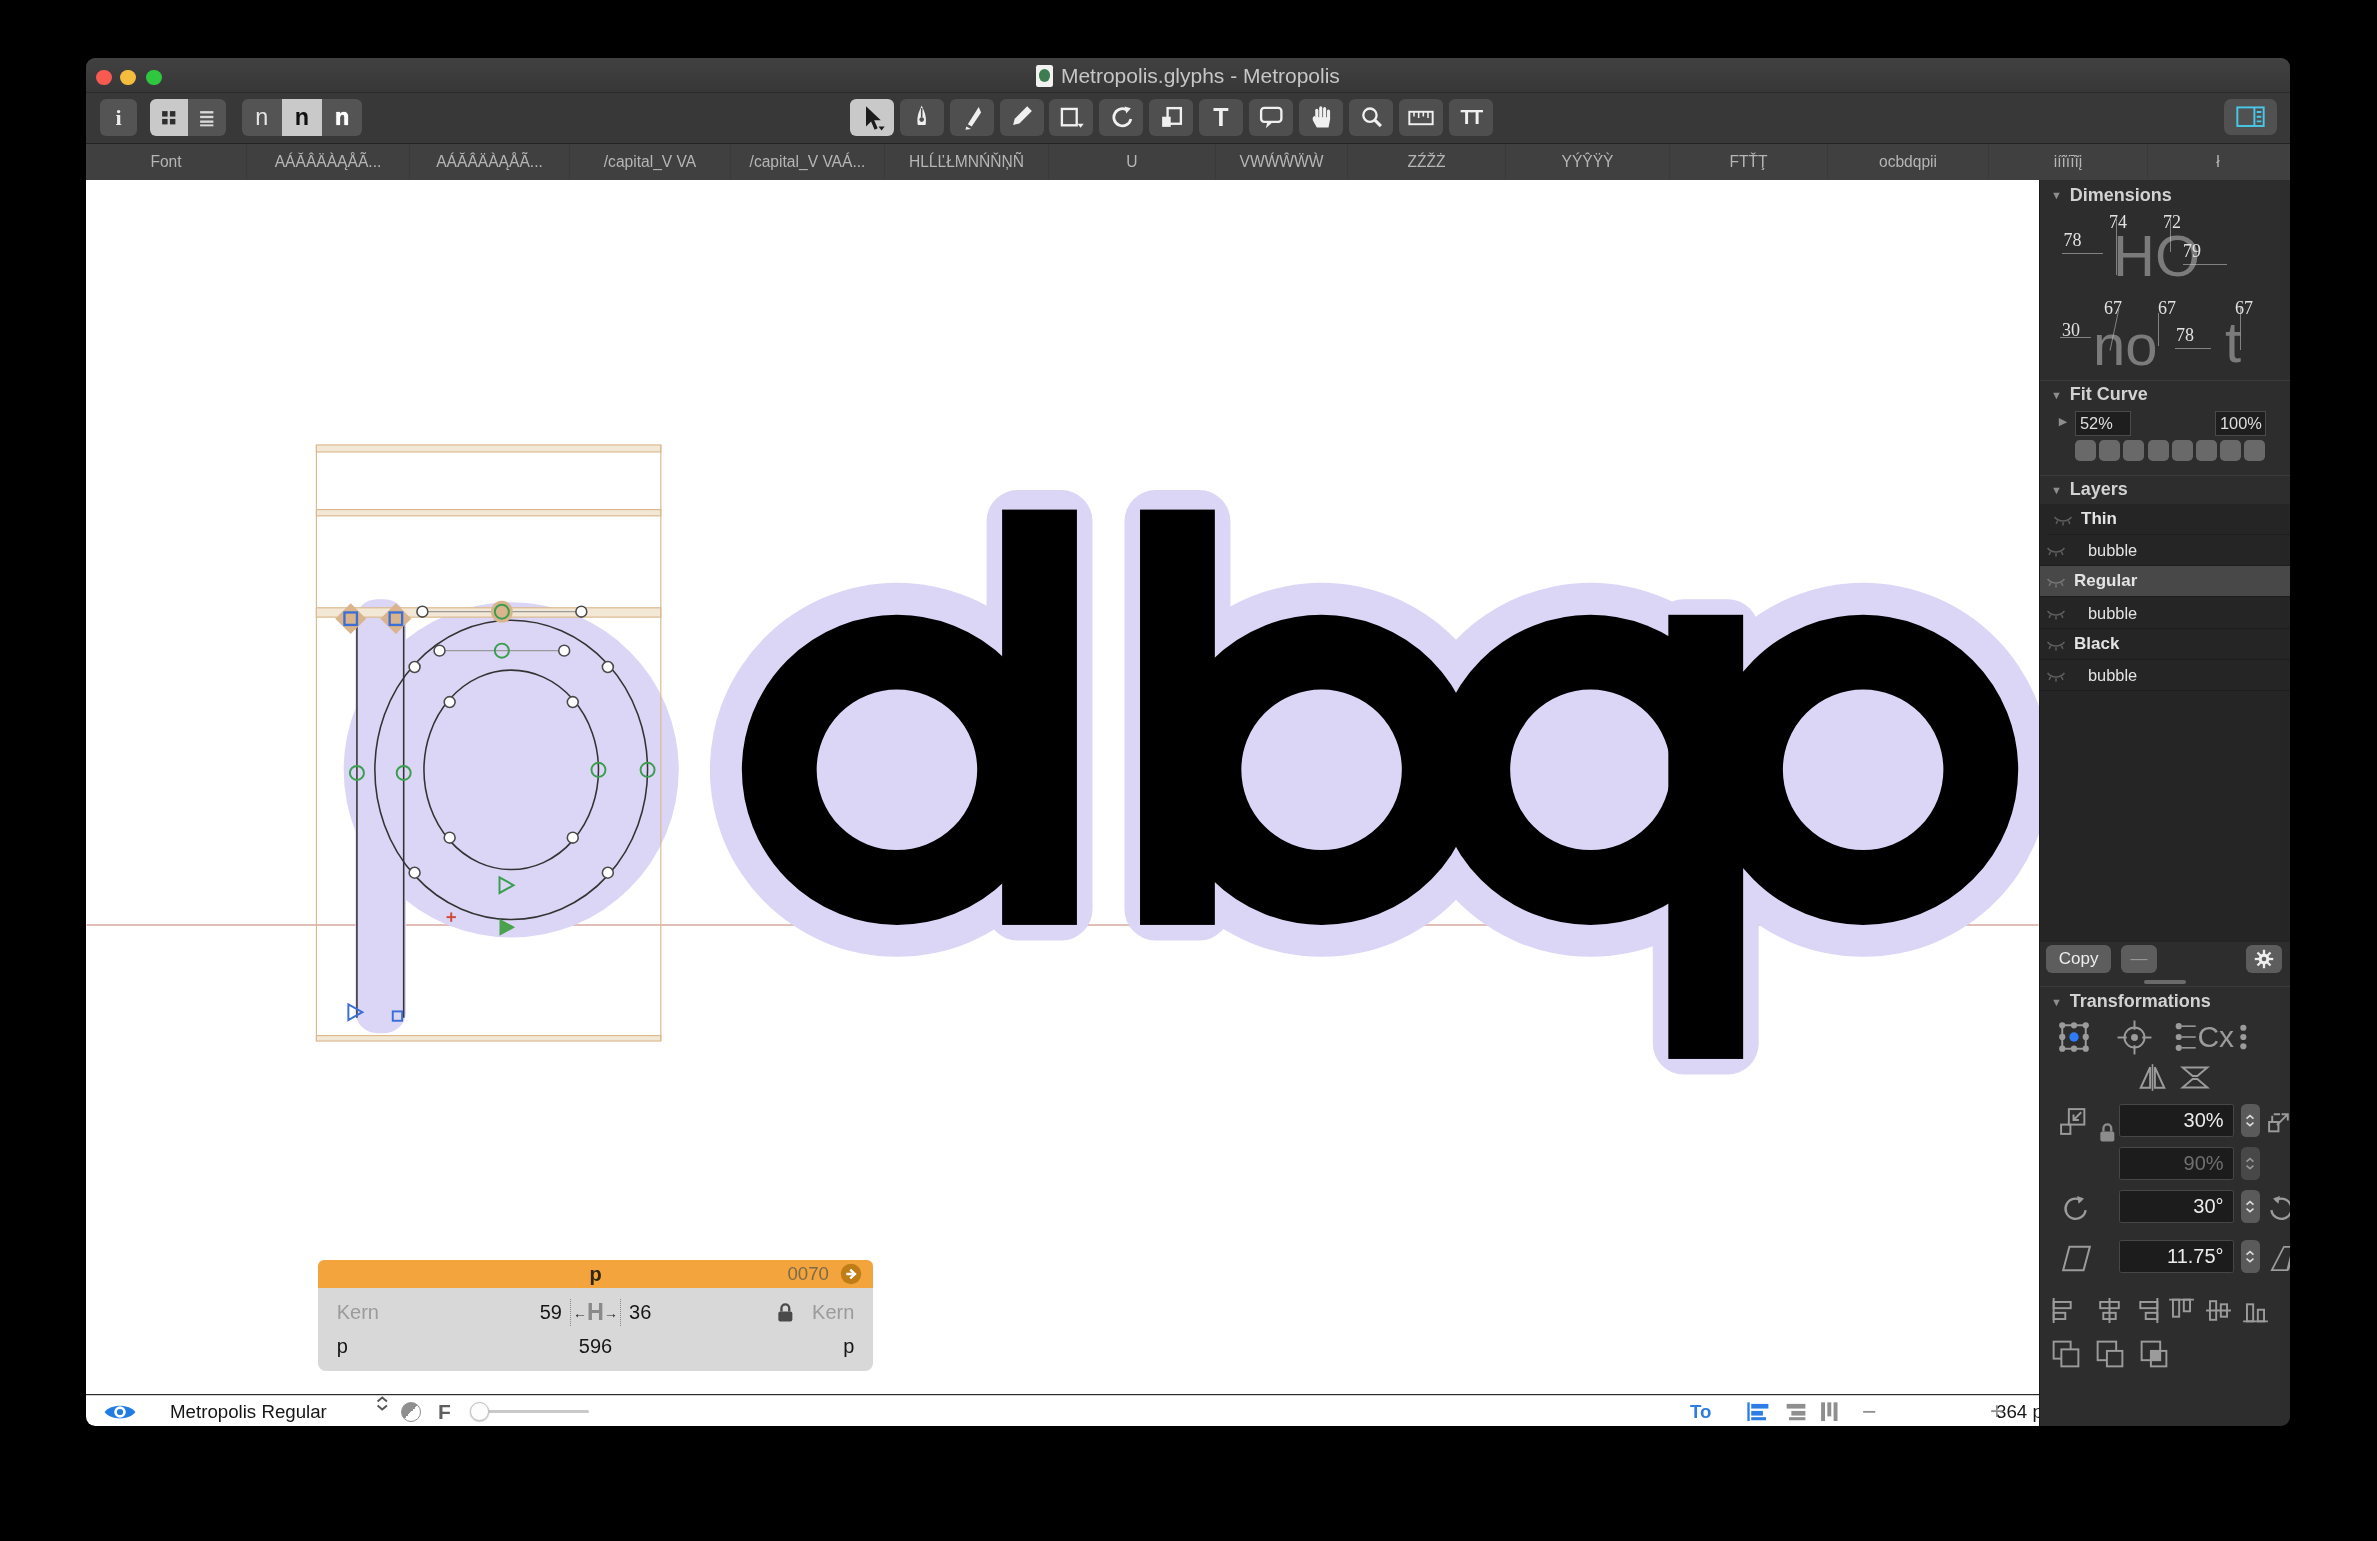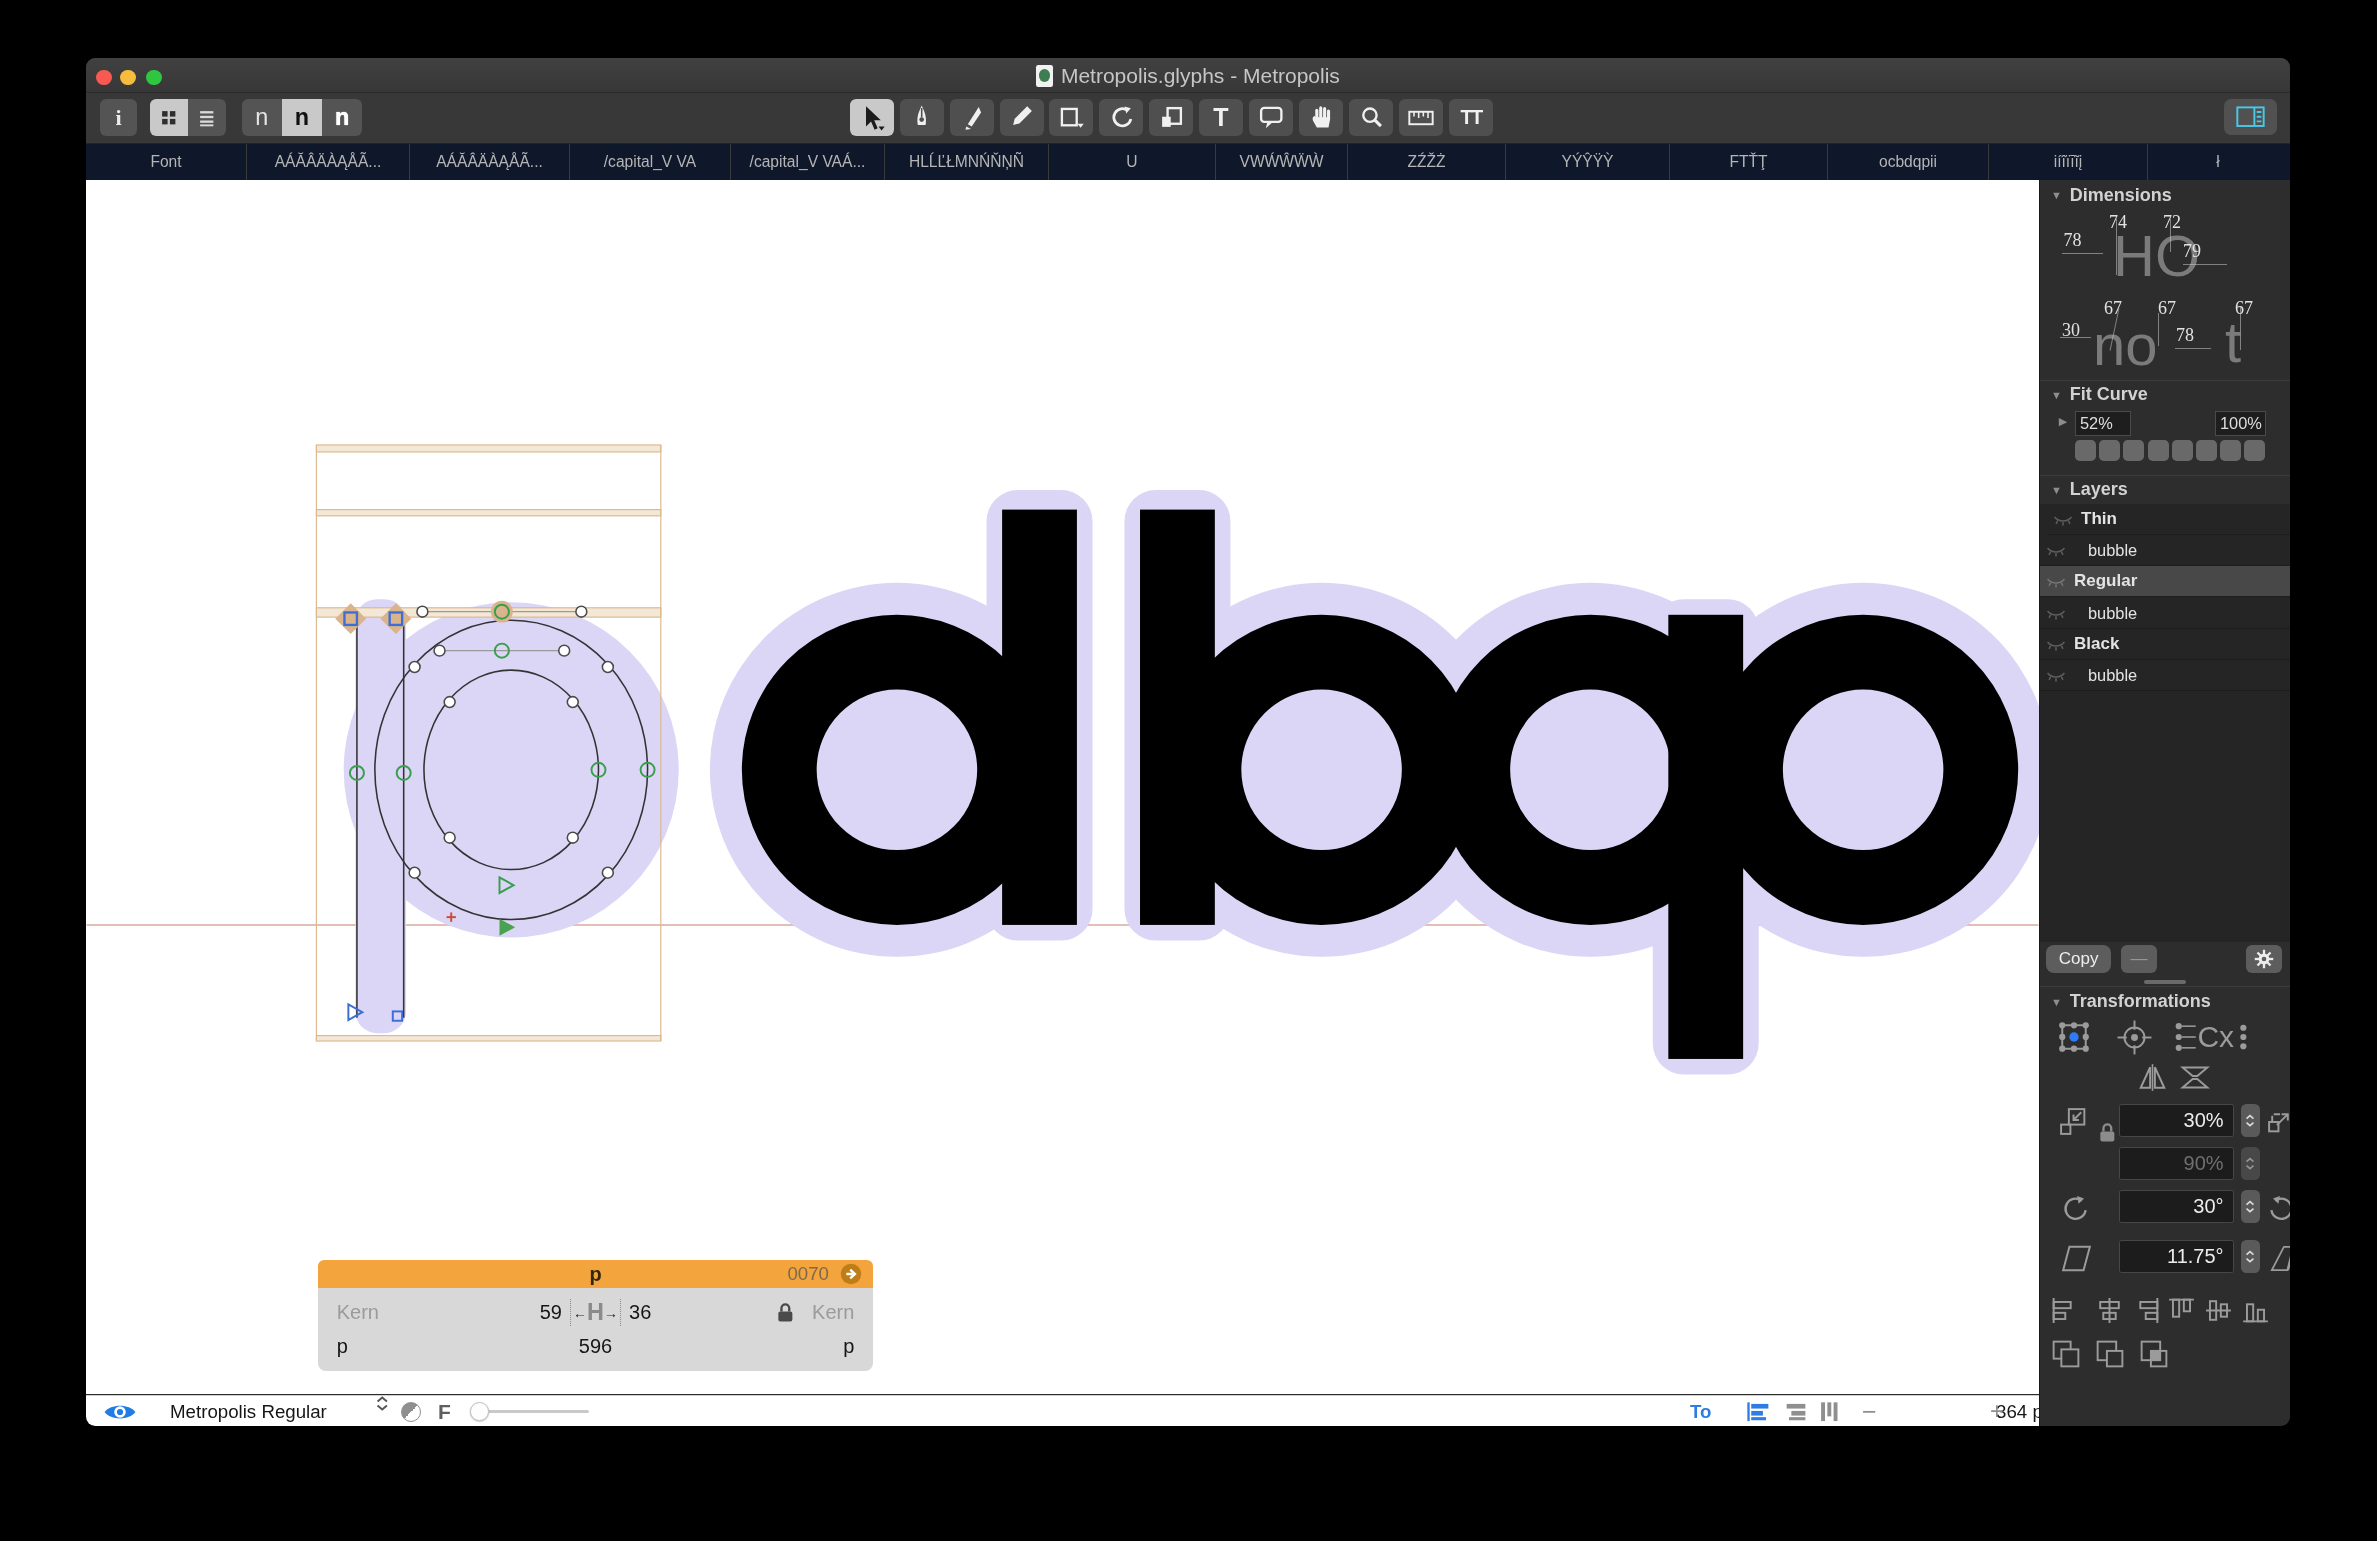--- a/index.html
+++ b/index.html
@@ -18,21 +18,21 @@
   #toolbar{position:absolute;left:0;top:35px;width:100%;height:51px;background:#383838;border-bottom:0.8px solid #232323;}
   .tbtn{position:absolute;top:6.2px;height:37px;background:#545454;border-radius:6.2px;display:flex;align-items:center;justify-content:center;color:#ececec;}
   .seg{position:absolute;top:6.2px;height:37px;display:flex;border-radius:6.2px;overflow:hidden;}
   .seg>div{height:100%;display:flex;align-items:center;justify-content:center;background:#545454;}
   .seg>div.sel{background:#c9c9c9;color:#111;}
   .tool{position:absolute;top:6.2px;width:44px;height:37px;background:#4f4f4f;border-radius:6.2px;display:flex;align-items:center;justify-content:center;color:#f0f0f0;}
   .tool.sel{background:#c9c9c9;color:#111;}
   .tool svg{display:block;}
   #sidebar-toggle{position:absolute;top:5.5px;right:13.3px;width:53px;height:36px;background:#515151;border-radius:7px;display:flex;align-items:center;justify-content:center;}
   
-  #tabbar{position:absolute;left:0;top:86px;width:100%;height:37px;background:#0f172a;border-bottom:0.8px solid #1c1c1c;display:flex;}
+  #tabbar{position:absolute;left:0;top:86px;width:100%;height:37px;background:#404040;border-bottom:0.8px solid #1c1c1c;display:flex;}
   .tab{height:100%;display:flex;align-items:center;justify-content:center;color:#b5b5b5;font-size:15.6px;border-right:0.8px solid #3a3a3a;overflow:hidden;white-space:nowrap;}
   
   #canvas{position:absolute;left:0;top:122px;width:1953px;height:1214px;background:#fff;overflow:hidden;}
   #preview-text{position:absolute;left:0;top:1177px;width:100%;text-align:center;font-size:28px;color:#222;letter-spacing:1.6px;}
   
   #info-panel{position:absolute;left:232px;top:1080px;width:555px;}
   #info-head{height:28px;background:#f3a43c;border-radius:6.2px 6.2px 0 0;position:relative;display:flex;align-items:center;justify-content:center;}
   #info-glyph{color:#33280f;font-size:20px;font-weight:bold;}
   #info-uni{position:absolute;right:44px;top:3.1px;color:#7d6a4a;font-size:18.7px;}
   #info-badge{position:absolute;right:11px;top:3.1px;}
@@ -511,21 +511,21 @@
               </svg></span>
         <span class="lname">Black</span>
       </div>
       <div class="layer-row" style="top:156px;">
         <span class="eye-closed"><svg width="20" height="14" viewBox="0 0 26 18">
                 <path d="M2,5 C8,12 18,12 24,5 M6,10 l-2,4 M13,12 l0,4 M20,10 l2,4" fill="none" stroke="#5e5e5e" stroke-width="2"></path>
               </svg></span>
         <span class="lname sub">bubble</span>
       </div>
     </div>
-    <div class="xbtn" style="left:6.2px;top:765px;width:65px;height:28px;border-radius:8px;">Copy</div>
+    <div class="xbtn" style="left:6.2px;top:765px;width:65px;height:28px;">Copy</div>
     <div class="xbtn" style="left:81px;top:765px;width:36px;height:28px;color:#999;">—</div>
     <div class="xbtn" style="left:206px;top:765px;width:36px;height:28px;">
       <svg width="20" height="20" viewBox="0 0 26 26">
             <g stroke="#ededed" stroke-width="3">
               <line x1="13" y1="1" x2="13" y2="25"></line>
               <line x1="1" y1="13" x2="25" y2="13"></line>
               <line x1="4.5" y1="4.5" x2="21.5" y2="21.5"></line>
               <line x1="21.5" y1="4.5" x2="4.5" y2="21.5"></line>
             </g>
             <circle cx="13" cy="13" r="7" fill="#ededed"></circle>

